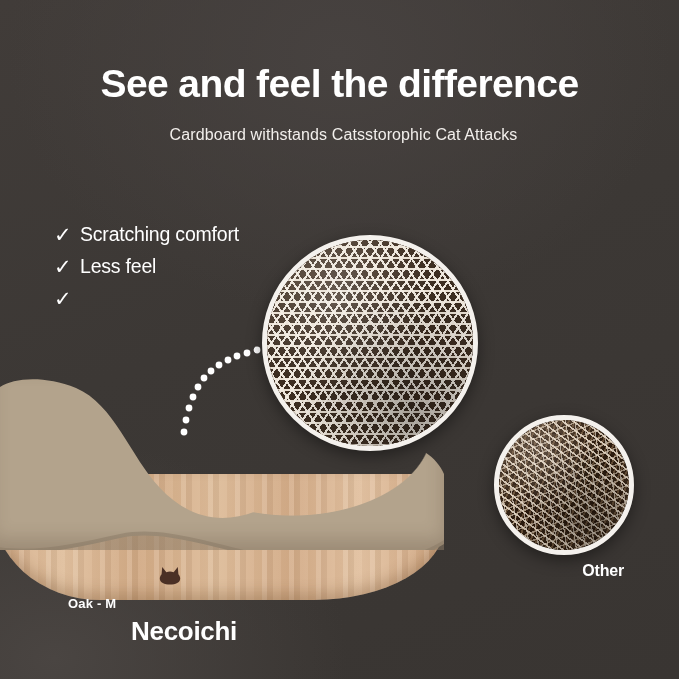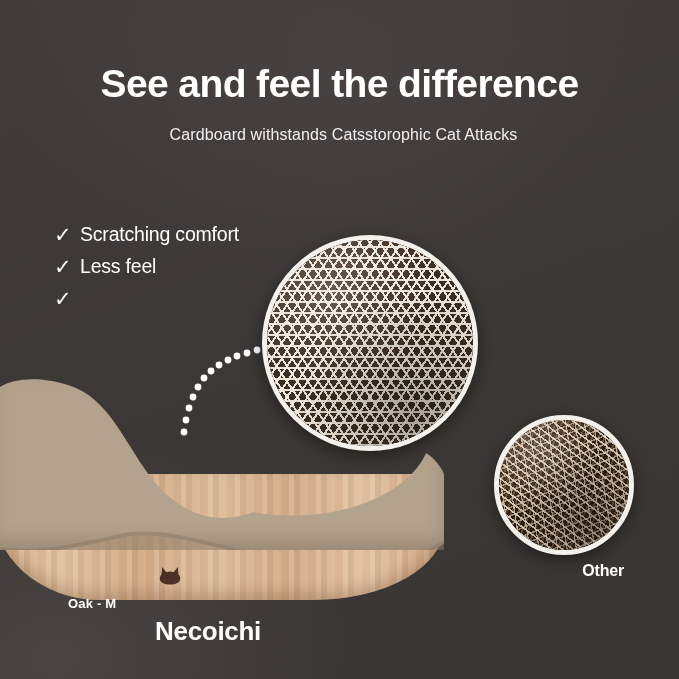--- a/index.html
+++ b/index.html
@@ -138,21 +138,21 @@
   
   .dots{position:absolute;left:168px;top:328px;width:120px;height:112px;}
   .dots svg{display:block;}
 
   
   .cap-oak{
     position:absolute;left:28px;top:596px;
     color:#ffffff;font-size:13px;font-weight:bold;letter-spacing:0.2px;margin-left:40px;
   }
   .cap-necoichi{
-    position:absolute;left:108px;top:616px;width:200px;text-align:center;
+    position:absolute;left:84px;top:616px;width:200px;text-align:center;
     color:#ffffff;font-size:26px;font-weight:bold;letter-spacing:-0.3px;
   }
   .cap-other{
     position:absolute;left:494px;top:562px;width:130px;text-align:right;
     color:#ffffff;font-size:16px;font-weight:bold;letter-spacing:-0.2px;
   }
 </style>
 </head>
 <body>
 

